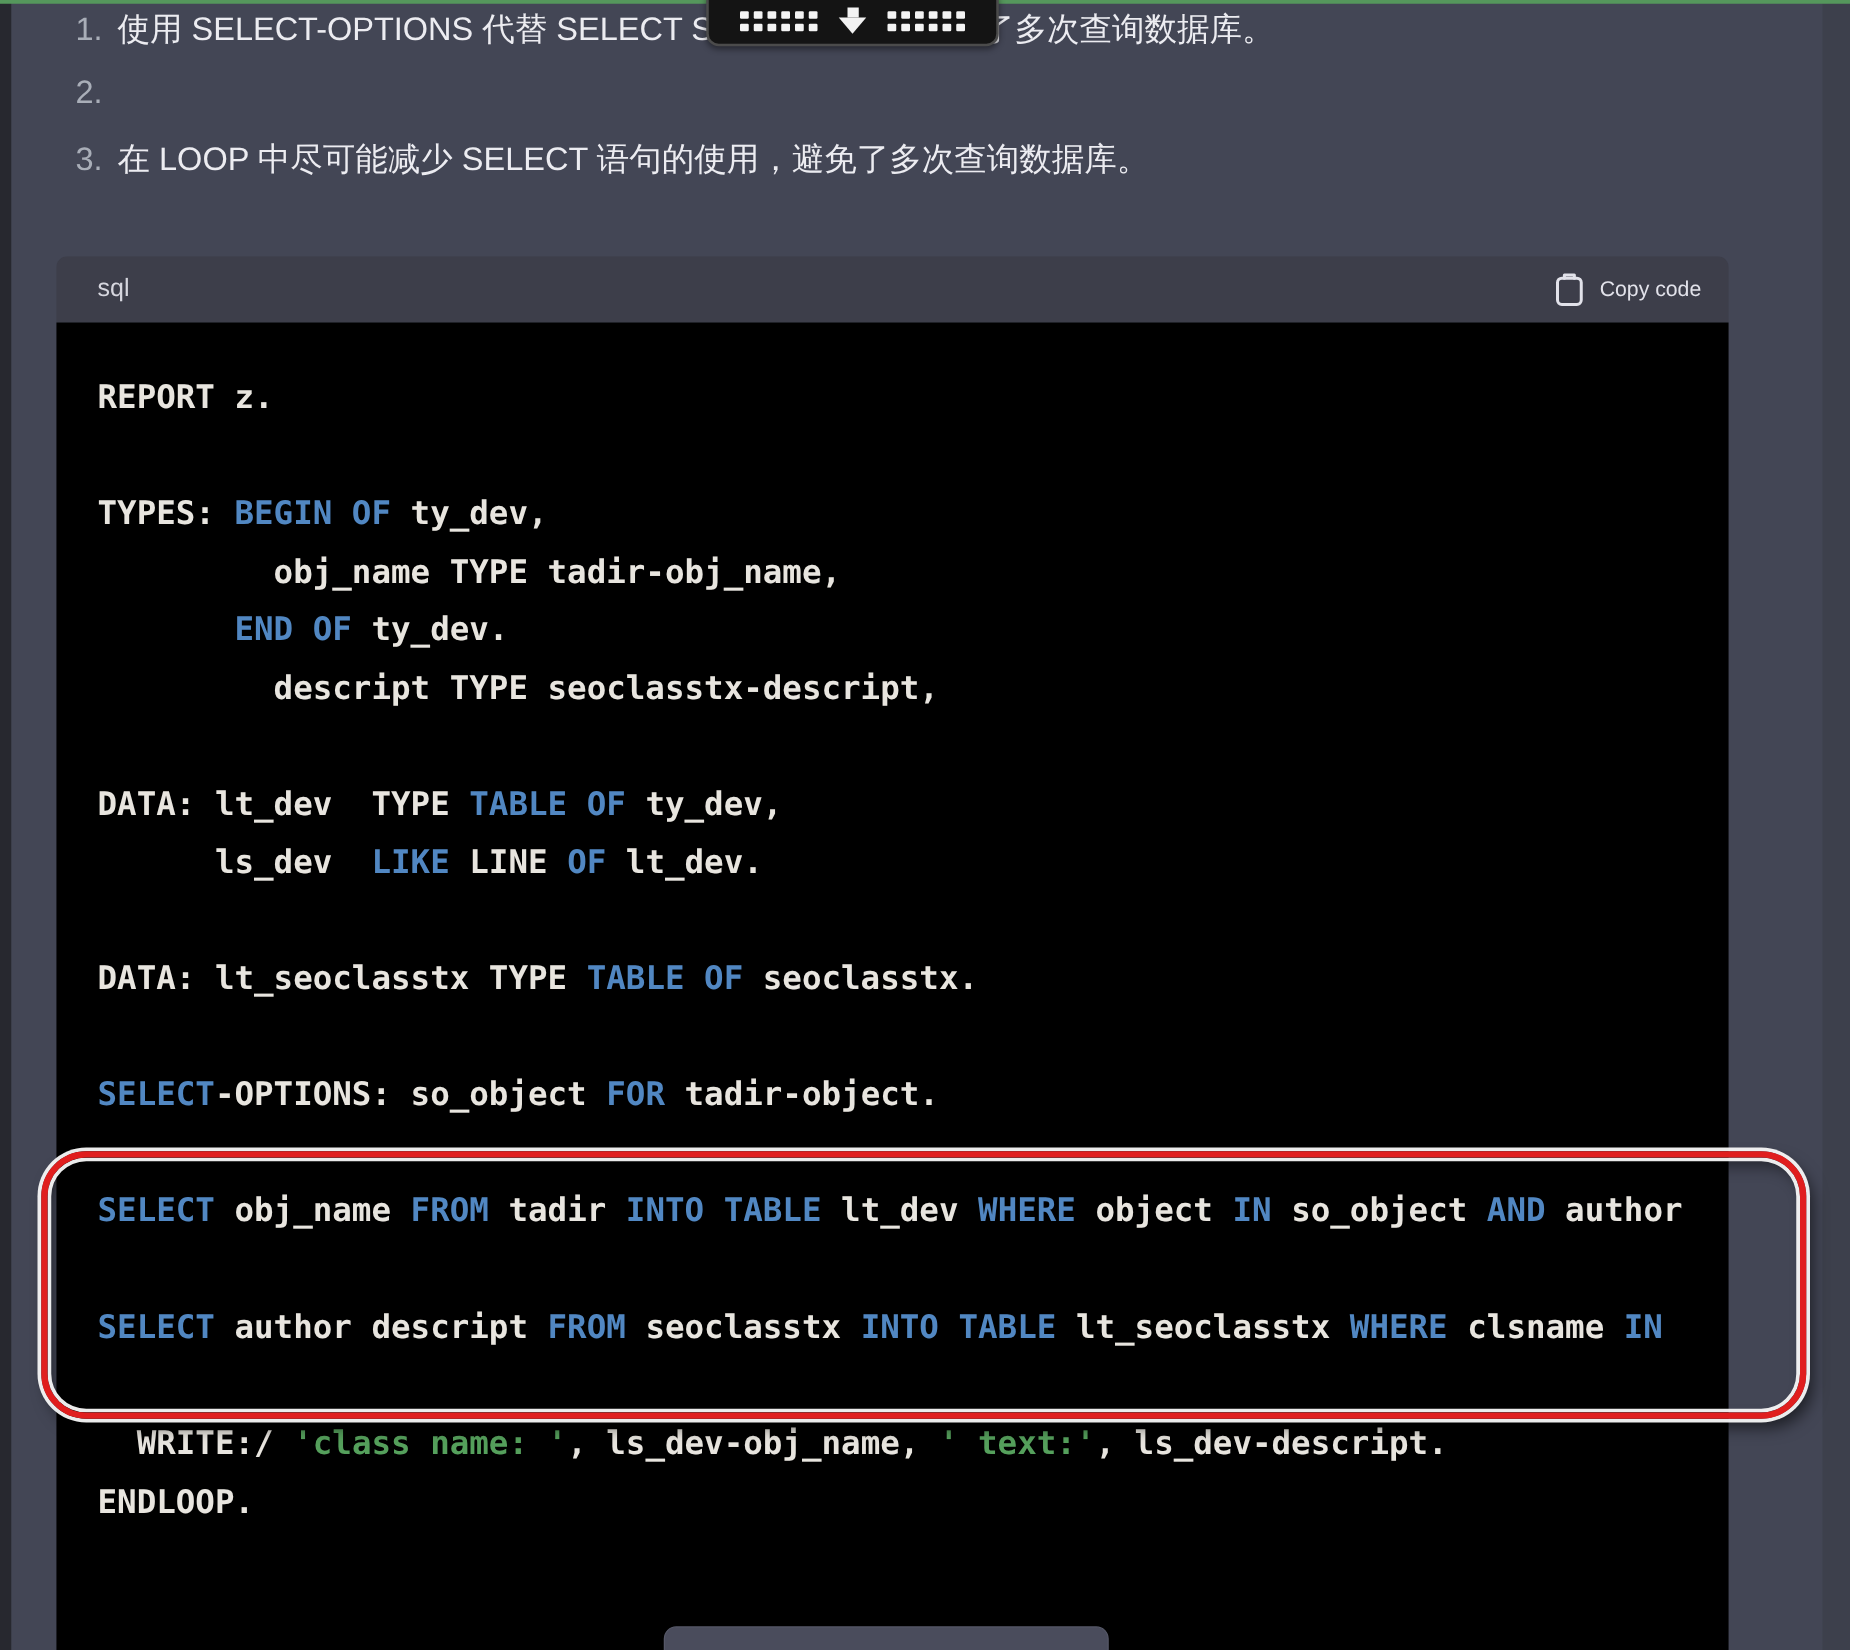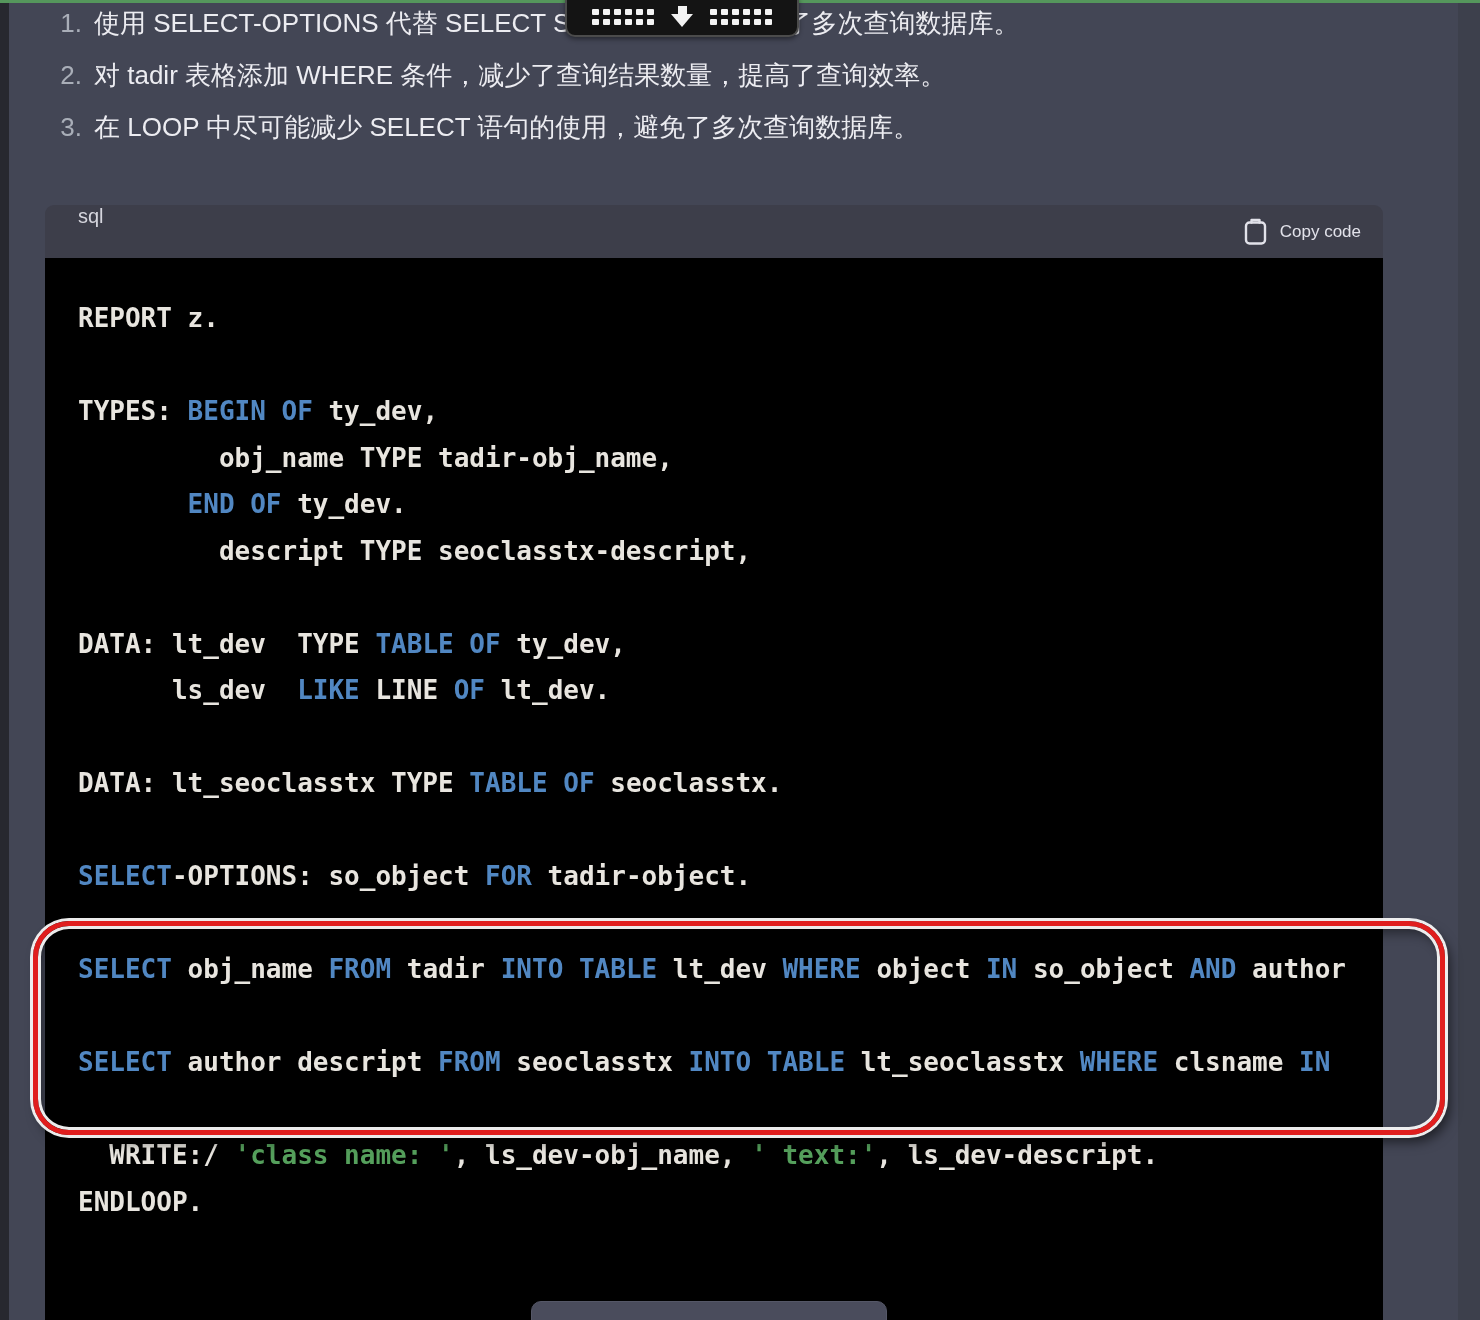--- a/index.html
+++ b/index.html
@@ -31,21 +31,21 @@
   .down-arrow{display:flex;flex-direction:column;align-items:center;margin-top:5px;}
   .down-arrow .stem{width:9px;height:8px;background:#f2f2f2;}
   .down-arrow .head{width:0;height:0;border-left:11px solid transparent;border-right:11px solid transparent;border-top:13px solid #f2f2f2;}
 
   
   .code-block{
     position:absolute;left:45px;top:205px;width:1338px;height:1115px;
     border-radius:9px 9px 0 0;overflow:hidden;z-index:6;
   }
   .code-header{
-    height:53px;background:#3d3e4a;display:flex;
+    height:53px;background:#3d3e4a;display:flex;align-items:center;
     padding:0 22px 0 33px;box-sizing:border-box;
   }
   .code-lang{color:#d6d6de;font-size:20px;}
   .copy-btn{
     margin-left:auto;display:flex;align-items:center;gap:13px;
     background:none;border:none;cursor:pointer;padding:0;
     color:#e2e2ea;font-size:17px;font-family:"Liberation Sans",sans-serif;
   }
   .copy-btn svg{display:block;}
   .code-area{
@@ -86,21 +86,20 @@
 <div class="left-edge-strip"></div>
 <div class="right-edge-strip"></div>
 
 <div class="intro-list">
   <div class="intro-item">
     <span class="intro-num">1.</span>
     <span class="intro-text">使用 SELECT-OPTIONS 代替 SELECT SINGLE 语句，避免了多次查询数据库。</span>
   </div>
   <div class="intro-item">
     <span class="intro-num">2.</span>
-    <span class="intro-text">对 tadir 表格添加 WHERE 条件，减少了查询结果数量，提高了查询效率。</span>
   </div>
   <div class="intro-item">
     <span class="intro-num">3.</span>
     <span class="intro-text">在 LOOP 中尽可能减少 SELECT 语句的使用，避免了多次查询数据库。</span>
   </div>
 </div>
 
 <div class="drag-badge">
   <div class="dot-grid" id="dots-left">
       <i></i>

